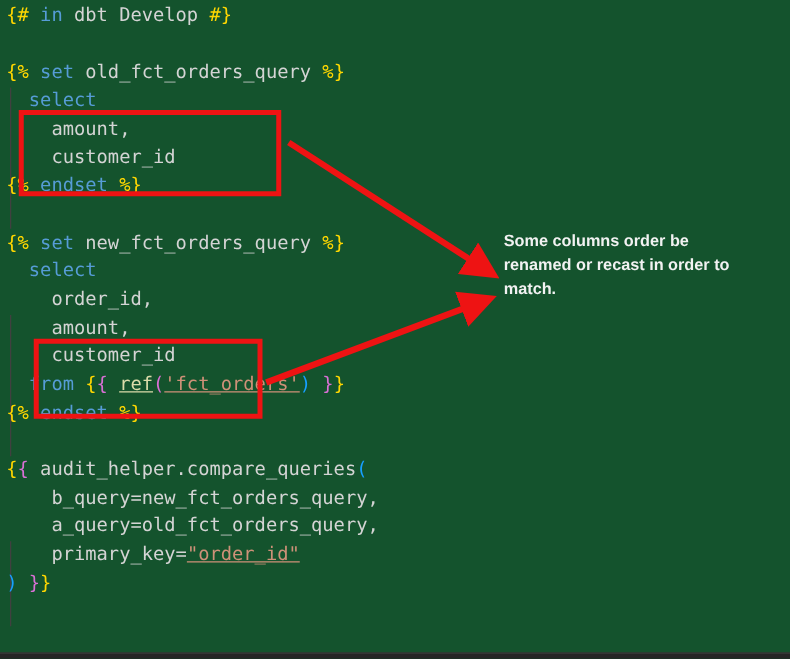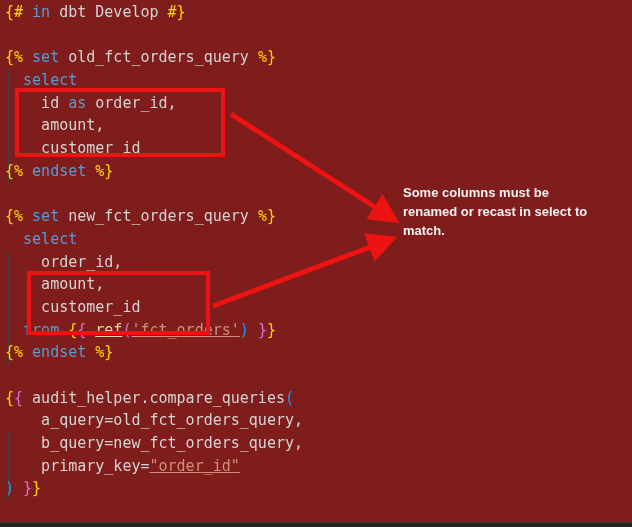--- a/index.html
+++ b/index.html
@@ -7,21 +7,21 @@
     padding: 0;
     width: 632px;
     height: 527px;
     background: #1f1f1f;
     overflow: hidden;
   }
   #stage {
     position: relative;
     width: 632px;
     height: 527px;
-    background: #7f1d1d;
+    background: #14532d;
   }
   
   #code {
     position: absolute;
     left: 0;
     top: 1px;
     width: 632px;
     font-family: "DejaVu Sans Mono", "Liberation Mono", monospace;
     font-size: 15px;
   }
@@ -93,51 +93,50 @@
 
   <div class="guide" id="guide1"></div>
   <div class="guide" id="guide2"></div>
   <div class="guide" id="guide3"></div>
 
   <div id="code">
       <div class="line"><span class="tok-gold">{# </span><span class="tok-kw">in</span><span class="tok-txt"> dbt Develop </span><span class="tok-gold">#}</span></div>
       <div class="line"></div>
       <div class="line"><span class="tok-gold">{% </span><span class="tok-kw">set</span><span class="tok-txt"> old_fct_orders_query </span><span class="tok-gold">%}</span></div>
       <div class="line"><span class="tok-txt">  </span><span class="tok-kw">select</span></div>
-      <div class="line"><span class="tok-txt">    id </span><span class="tok-kw">as</span><span class="tok-txt"> order_id,</span></div>
       <div class="line"><span class="tok-txt">    amount,</span></div>
       <div class="line"><span class="tok-txt">    customer_id</span></div>
       <div class="line"><span class="tok-gold">{% </span><span class="tok-kw">endset</span><span class="tok-txt"> </span><span class="tok-gold">%}</span></div>
       <div class="line"></div>
       <div class="line"><span class="tok-gold">{% </span><span class="tok-kw">set</span><span class="tok-txt"> new_fct_orders_query </span><span class="tok-gold">%}</span></div>
       <div class="line"><span class="tok-txt">  </span><span class="tok-kw">select</span></div>
       <div class="line"><span class="tok-txt">    order_id,</span></div>
       <div class="line"><span class="tok-txt">    amount,</span></div>
       <div class="line"><span class="tok-txt">    customer_id</span></div>
       <div class="line"><span class="tok-txt">  </span><span class="tok-kw">from</span><span class="tok-txt"> </span><span class="tok-gold">{</span><span class="tok-pink">{</span><span class="tok-txt"> </span><span class="tok-fn">ref</span><span class="tok-pink">(</span><span class="tok-str">'fct_orders'</span><span class="tok-bblue">)</span><span class="tok-txt"> </span><span class="tok-pink">}</span><span class="tok-gold">}</span></div>
       <div class="line"><span class="tok-gold">{% </span><span class="tok-kw">endset</span><span class="tok-txt"> </span><span class="tok-gold">%}</span></div>
       <div class="line"></div>
       <div class="line"><span class="tok-gold">{</span><span class="tok-pink">{</span><span class="tok-txt"> audit_helper.compare_queries</span><span class="tok-bblue">(</span></div>
+      <div class="line"><span class="tok-txt">    b_query=new_fct_orders_query,</span></div>
       <div class="line"><span class="tok-txt">    a_query=old_fct_orders_query,</span></div>
-      <div class="line"><span class="tok-txt">    b_query=new_fct_orders_query,</span></div>
       <div class="line"><span class="tok-txt">    primary_key=</span><span class="tok-str">"order_id"</span></div>
       <div class="line"><span class="tok-bblue">)</span><span class="tok-txt"> </span><span class="tok-pink">}</span><span class="tok-gold">}</span></div>
     </div>
 
   <div class="callout-box" id="box1"></div>
   <div class="callout-box" id="box2"></div>
 
   <svg id="arrows" viewBox="0 0 632 527" xmlns="http://www.w3.org/2000/svg">
     <defs>
       <marker id="ah" markerWidth="6" markerHeight="6" refX="4.2" refY="3" orient="auto" markerUnits="strokeWidth">
         <path d="M0,0 L6,3 L0,6 Z" fill="#ee1313"></path>
       </marker>
     </defs>
     <line x1="231" y1="114" x2="392" y2="218" stroke="#ee1313" stroke-width="5" marker-end="url(#ah)"></line>
     <line x1="213" y1="306" x2="389" y2="240" stroke="#ee1313" stroke-width="5" marker-end="url(#ah)"></line>
   </svg>
 
   <div id="note">
-    <p>Some columns must be renamed or recast in select to match.</p>
+    <p>Some columns order be renamed or recast in order to match.</p>
   </div>
 
   <div id="bottom-strip"></div>
 </div>
 
 </body></html>

